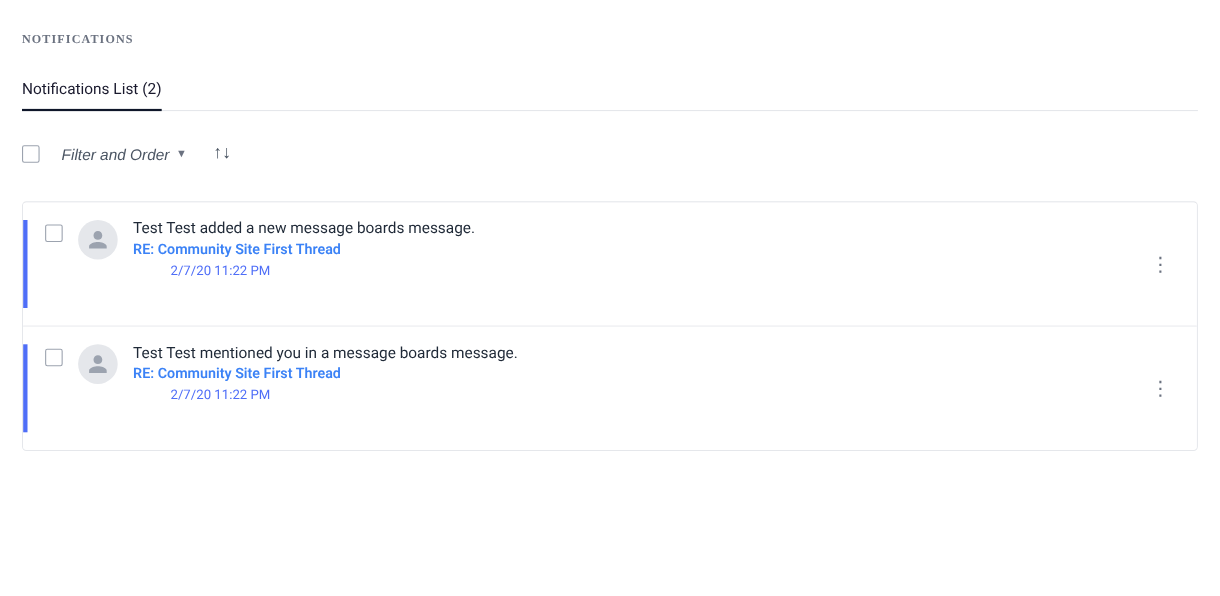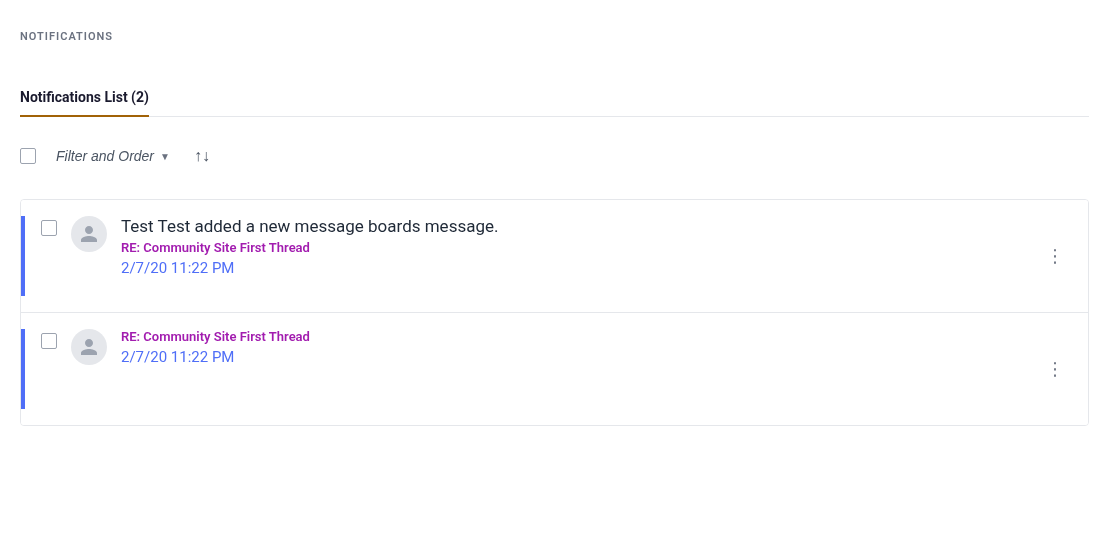--- a/index.html
+++ b/index.html
@@ -16,44 +16,45 @@
       min-height: 542px;
       padding: 20px 20px 20px 20px;
     }
 
     .page-header {
       font-size: 11px;
       font-weight: 600;
       letter-spacing: 1px;
       color: #6b7280;
       text-transform: uppercase;
-      margin-bottom: 36px;
+      margin-bottom: 21px;
       padding-top: 10px;
+      font-family: Liberation Serif, serif;
     }
 
     .tabs-container {
       display: flex;
       border-bottom: 1px solid #e5e7eb;
       margin-bottom: 20px;
     }
 
     .tab {
       padding: 10px 0;
       margin-right: 30px;
       font-size: 14px;
       cursor: pointer;
       border-bottom: 2px solid transparent;
       margin-bottom: -1px;
       color: #6b7280;
     }
 
     .tab.active {
       color: #1a1a2e;
-      font-weight: 700;
-      border-bottom: 2px solid #a16207;
+      font-weight: 400;
+      border-bottom: 2px solid #0f172a;
     }
 
     .toolbar {
       display: flex;
       align-items: center;
       gap: 12px;
       margin-bottom: 24px;
       padding: 6px 0;
     }
 
@@ -158,35 +159,36 @@
       height: 20px;
       fill: #9ca3af;
     }
 
     .notification-content {
       flex: 1;
       min-width: 0;
     }
 
     .notification-title {
-      font-size: 17px;
+      font-size: 14px;
       color: #1f2937;
       margin-bottom: 4px;
     }
 
     .notification-subtitle {
       font-size: 13px;
       font-weight: 600;
-      color: #a21caf;
+      color: #3b82f6;
       margin-bottom: 4px;
     }
 
     .notification-date {
-      font-size: 15px;
+      font-size: 12px;
       color: #4f6ef7;
+      margin-left: 34px;
     }
 
     .more-btn {
       background: none;
       border: none;
       cursor: pointer;
       color: #6b7280;
       font-size: 18px;
       padding: 4px 8px;
       margin-left: 8px;
@@ -236,19 +238,20 @@
   </div>
 
   <div class="notification-item">
     <div class="item-checkbox"></div>
     <div class="avatar">
       <svg viewBox="0 0 24 24" xmlns="http://www.w3.org/2000/svg">
         <path d="M12 12c2.7 0 4.8-2.1 4.8-4.8S14.7 2.4 12 2.4 7.2 4.5 7.2 7.2 9.3 12 12 12zm0 2.4c-3.2 0-9.6 1.6-9.6 4.8v2.4h19.2v-2.4c0-3.2-6.4-4.8-9.6-4.8z"></path>
       </svg>
     </div>
     <div class="notification-content">
+      <div class="notification-title">Test Test mentioned you in a message boards message.</div>
       <div class="notification-subtitle">RE: Community Site First Thread</div>
       <div class="notification-date">2/7/20 11:22 PM</div>
     </div>
     <button class="more-btn">⋮</button>
   </div>
 
 </div>
 
 </body></html>

